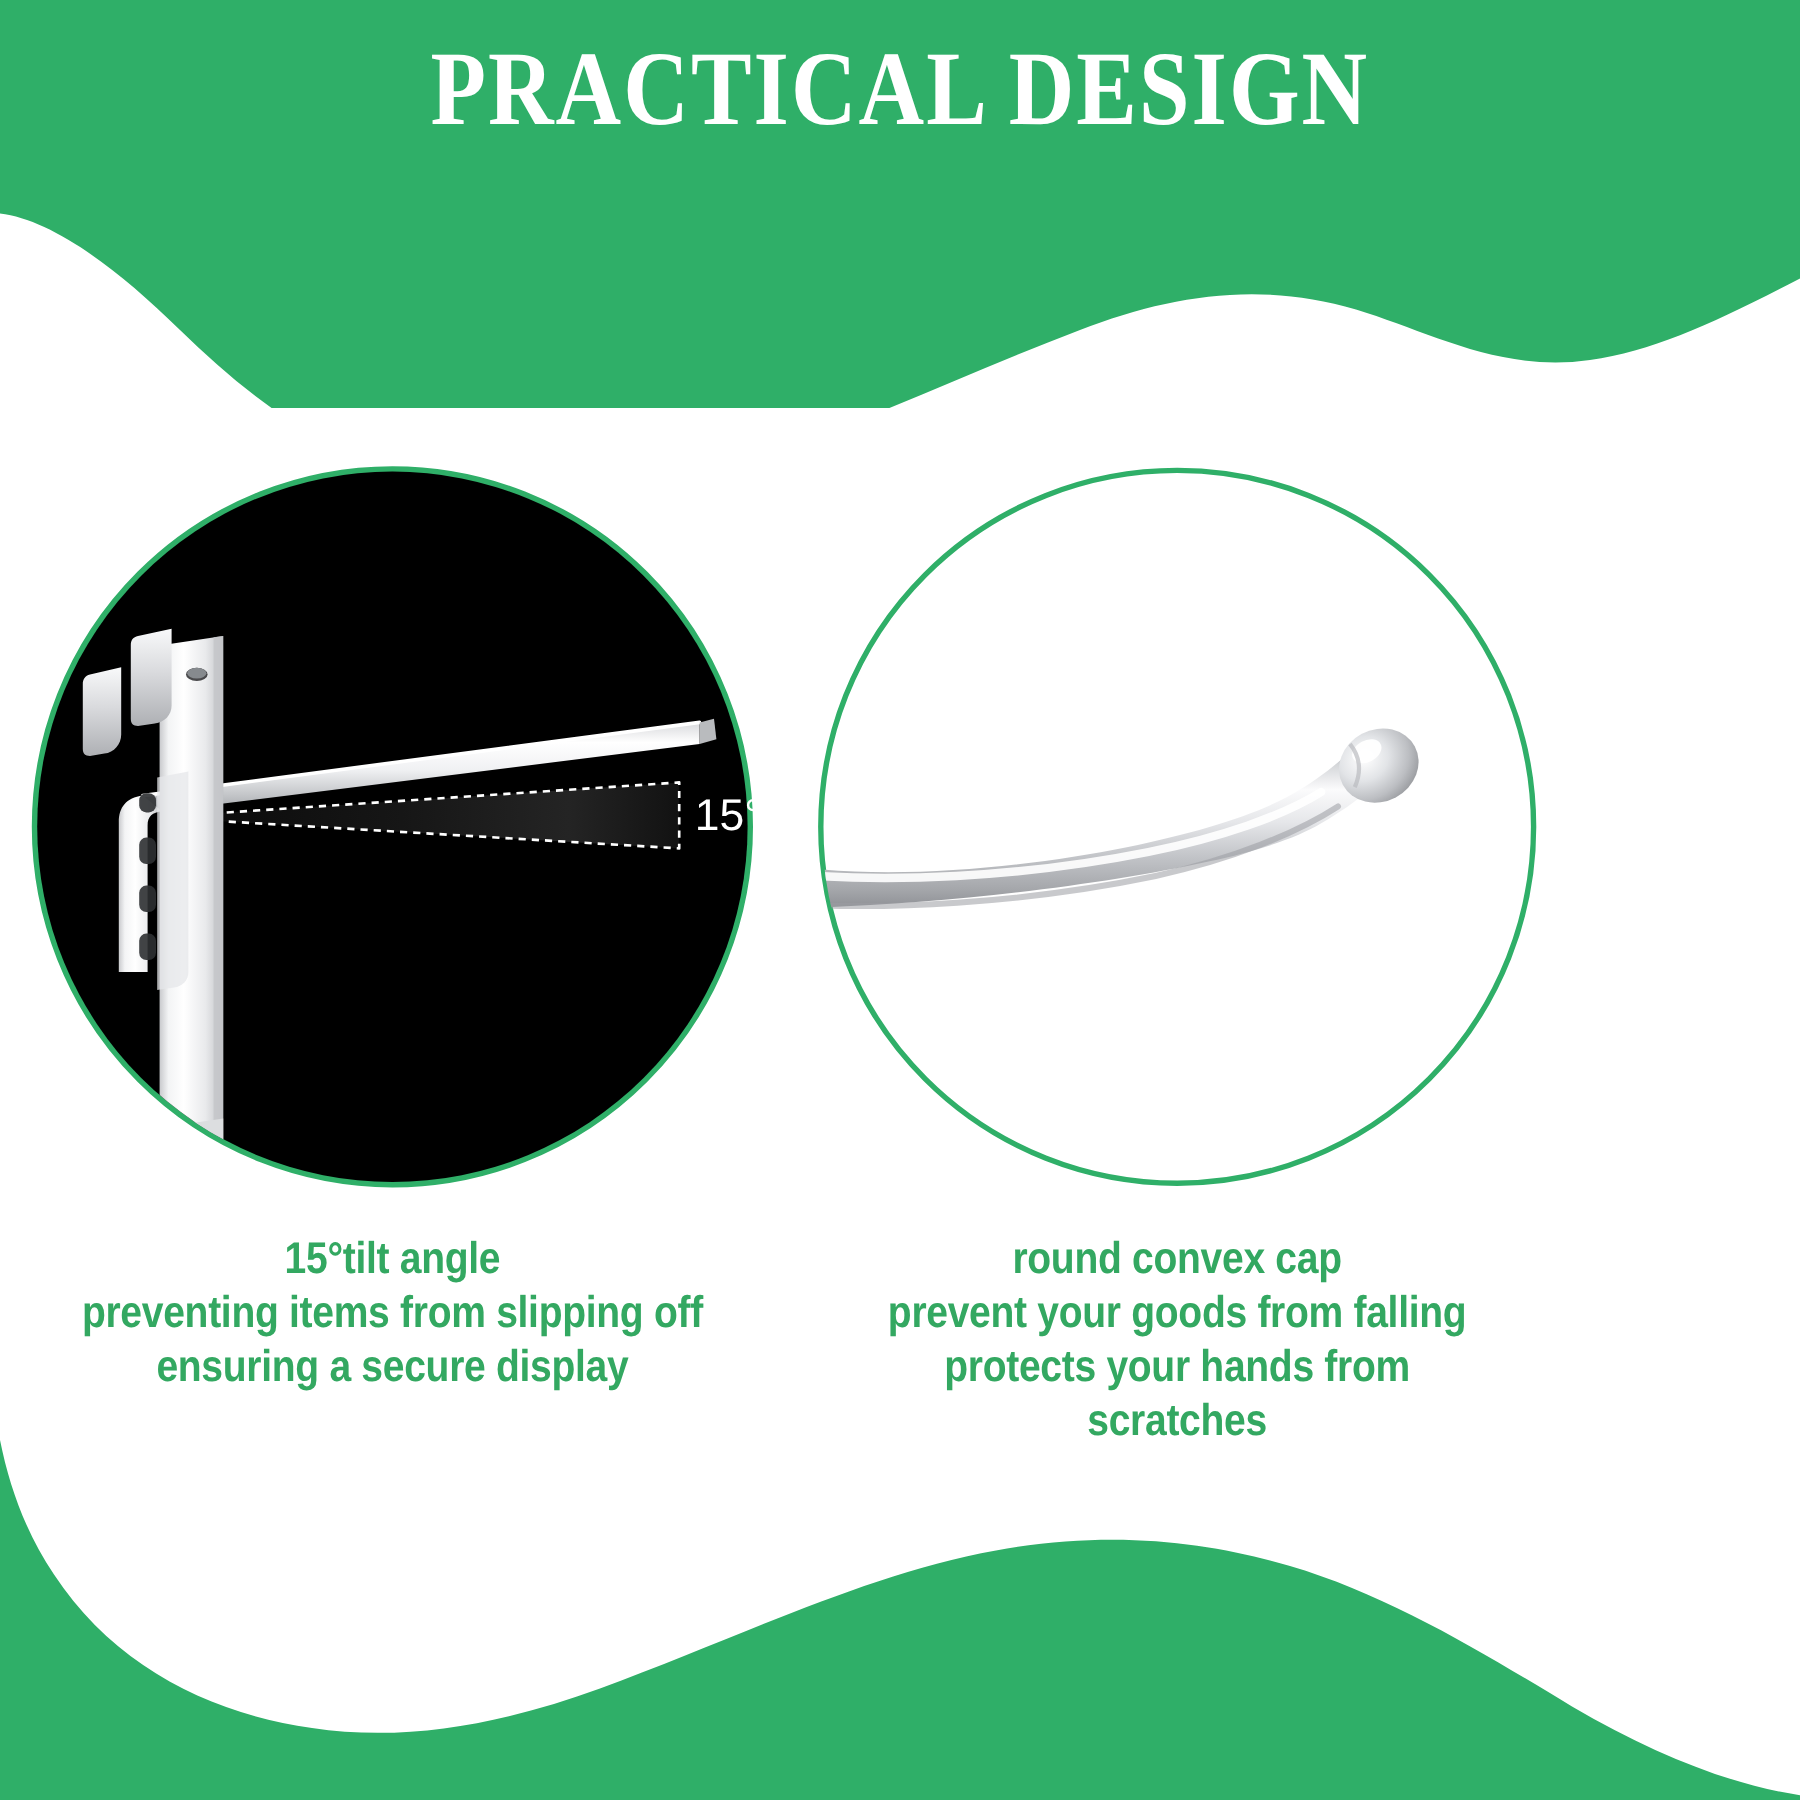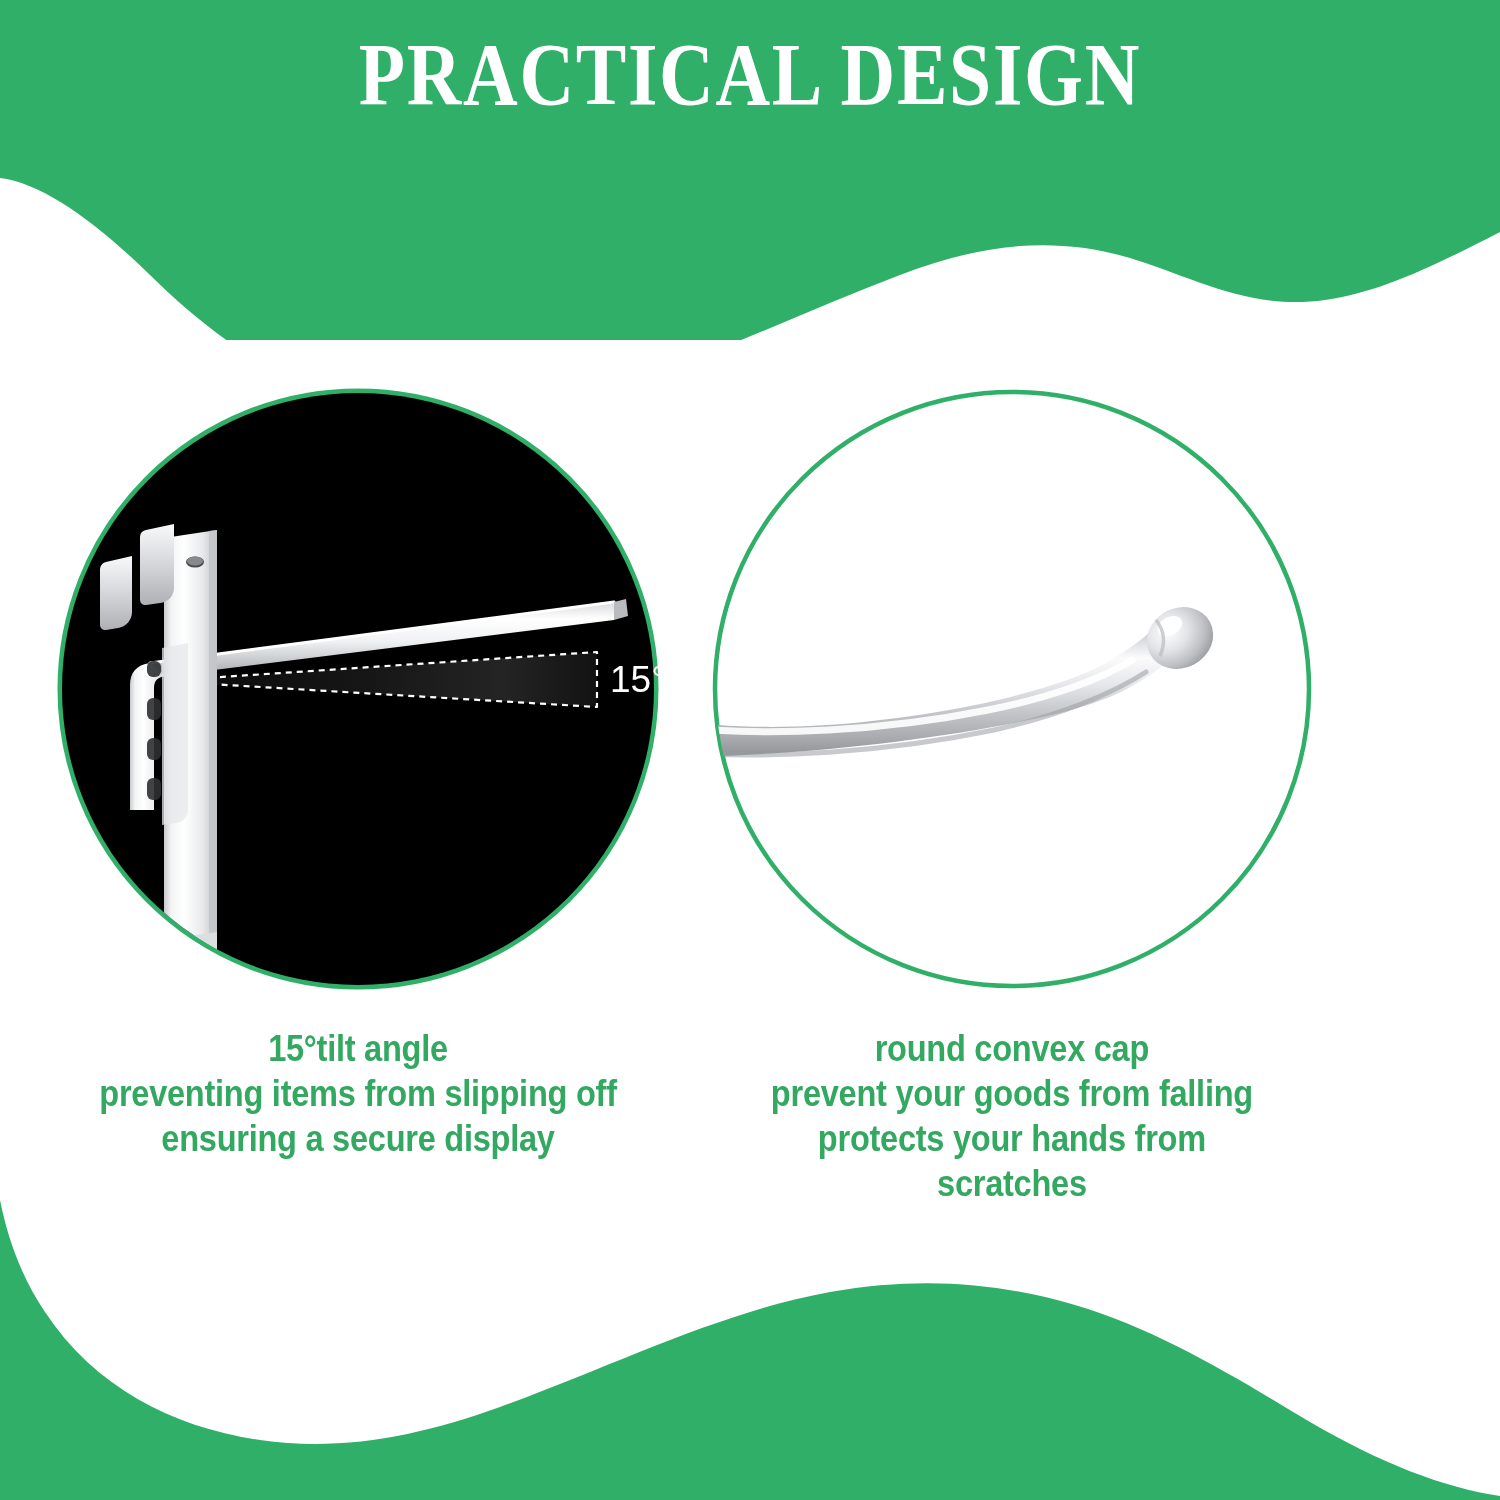--- a/index.html
+++ b/index.html
@@ -59,21 +59,20 @@
 
   
   .panels {
     position: absolute;
     top: 380px;
     left: 0;
     width: 1308px;
     height: 900px;
     display: flex;
     z-index: 4;
-    padding-left: 31px;
   }
   .panel {
     flex: 1 1 50%;
     display: flex;
     flex-direction: column;
     align-items: center;
   }
 
   .circle-box {
     position: relative;

